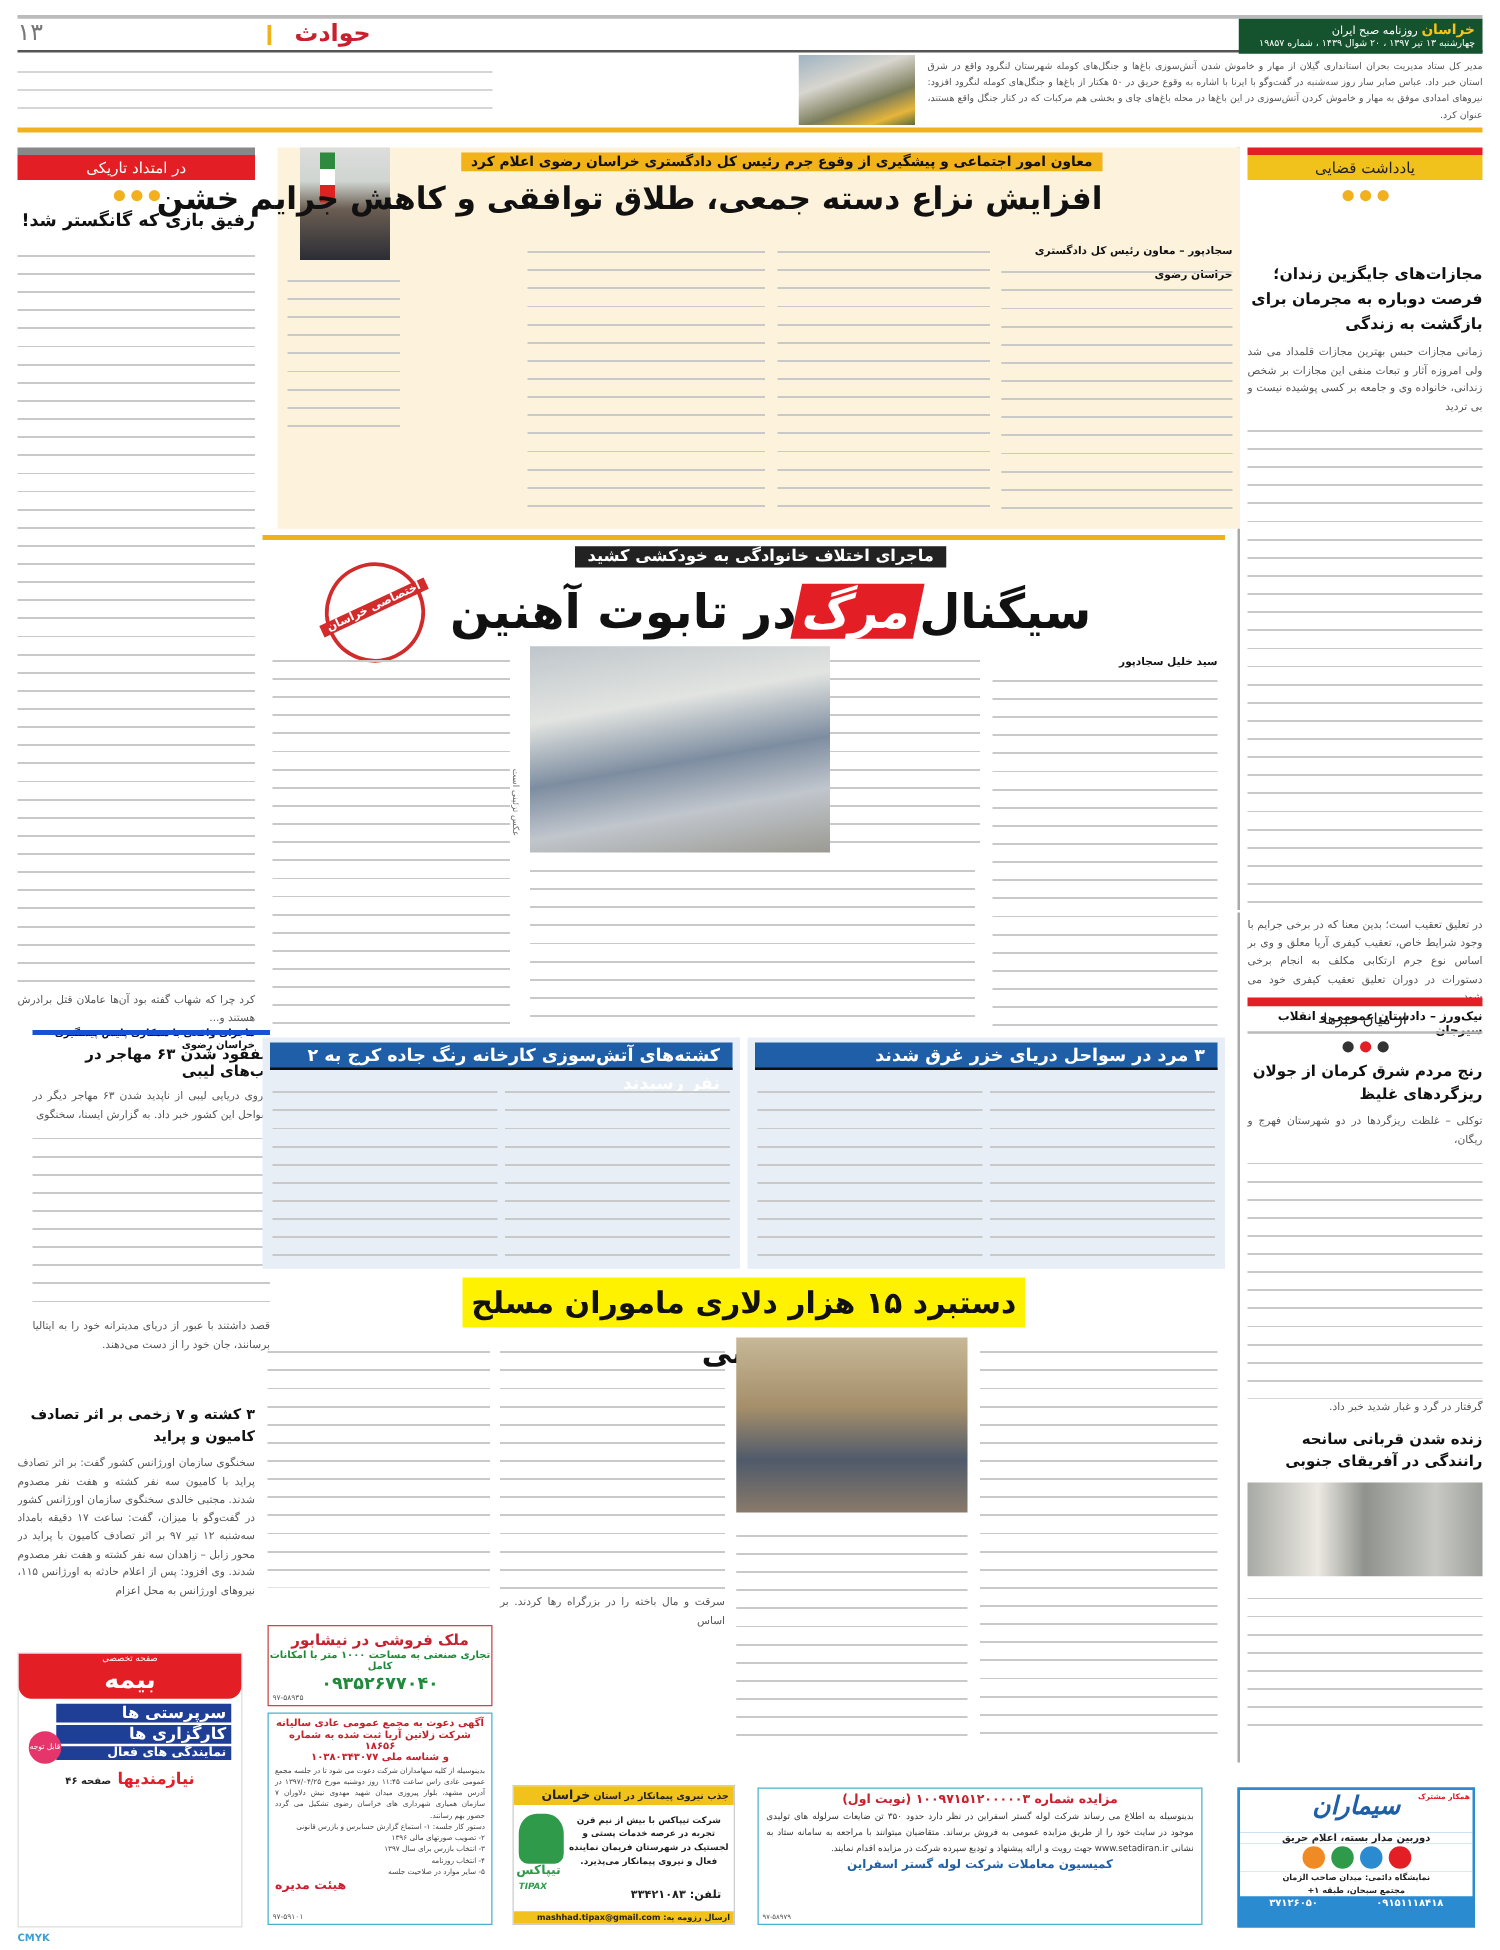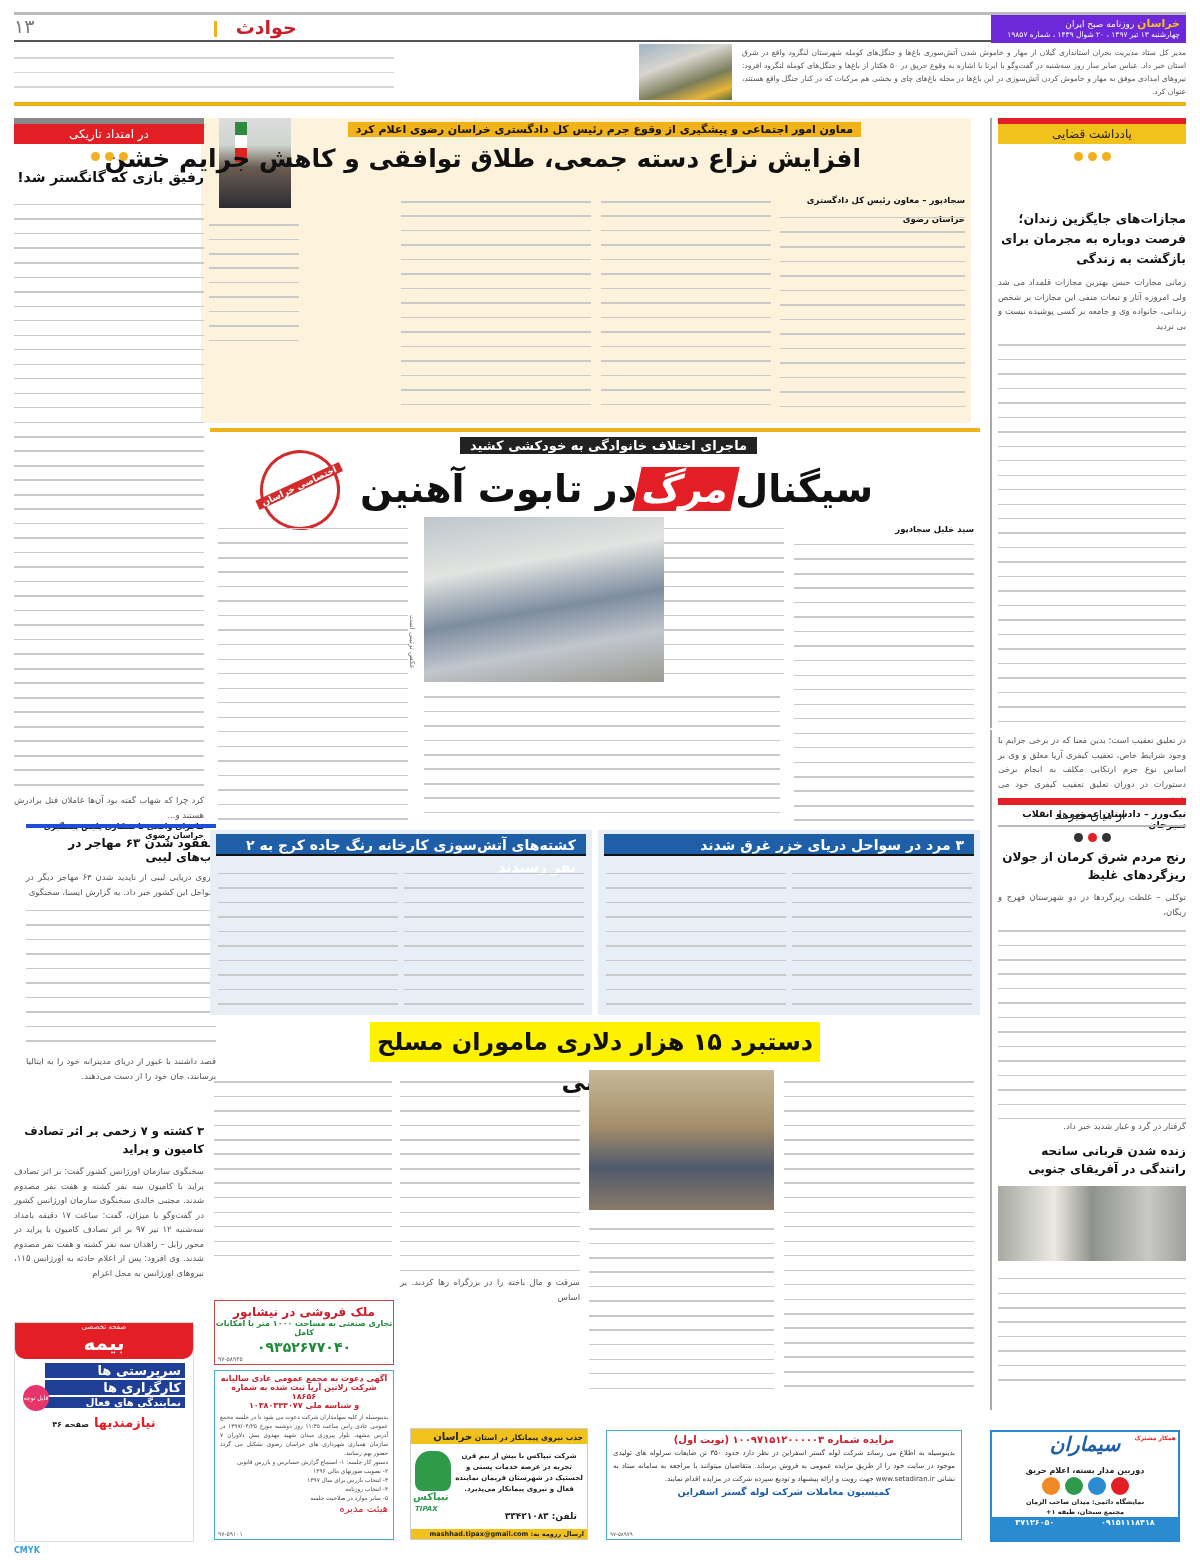--- a/index.html
+++ b/index.html
@@ -16,21 +16,21 @@
   .dot.red { background: #e31e24; }
   .dot.dark { background: #333; }
   .bold-head { font-weight: bold; color: #111; }
   .blue-bar { background: #1f5fa8; color: #fff; font-weight: bold; font-size: 14px; height: 22px; line-height: 22px; padding: 0 10px; border-bottom: 2px solid #111; }
   .ad-box { border: 1px solid #999; }
 </style>
 </head>
 <body>
 
 <div class="abs" style="left:14px; top:12px; width:1172px; height:30px; border-top:3px solid #bbb; border-bottom:2px solid #555;">
-  <div class="abs" style="right:0; top:0; width:195px; height:28px; background:#6d28d9; padding:2px 6px; color:#fff;">
+  <div class="abs" style="right:0; top:0; width:195px; height:28px; background:#14532d; padding:2px 6px; color:#fff;">
     <div style="font-size:9px; white-space:nowrap;">
       <span style="color:#f7c21b; font-weight:bold; font-size:11px;">خراسان</span>
       <span style="color:#fff;">روزنامه صبح ایران</span>
     </div>
     <div style="font-size:7.5px; white-space:nowrap; color:#fff;">چهارشنبه ۱۳ تیر ۱۳۹۷ ، ۲۰ شوال ۱۴۳۹ ، شماره ۱۹۸۵۷</div>
   </div>
   <div class="abs" style="left:200px; top:1px; font-size:19px; color:#c8202d; font-weight:bold;">
     <span>حوادث</span>
     <span style="display:inline-block; width:3px; height:16px; background:#f0b21a; margin-right:12px; vertical-align:middle;"></span>
   </div>
@@ -73,21 +73,21 @@
   </div>
   <div class="bold-head" style="font-size:12px; line-height:18px;">رنج مردم شرق کرمان از جولان ریزگردهای غلیظ</div>
   <div class="gray-text" style="margin-top:6px;">توکلی – غلظت ریزگردها در دو شهرستان فهرج و ریگان،</div>
   <div class="lines" style="height:200px;"></div>
   <div class="gray-text">گرفتار در گرد و غبار شدید خبر داد.</div>
   <div class="bold-head" style="font-size:12px; line-height:18px; margin-top:8px;">زنده شدن قربانی سانحه رانندگی در آفریقای جنوبی</div>
   <div class="photo" style="height:75px; margin-top:8px; background:linear-gradient(90deg,#a7a9a4,#ece9e2 30%,#8f928d 50%,#c8c9c4 80%,#9ea09b);"></div>
   <div class="lines" style="height:120px; margin-top:6px;"></div>
 </div>
 
-<div class="abs" style="left:201px; top:118px; width:770px; height:305px; background:#fdf3dc;">
+<div class="abs" style="left:222px; top:118px; width:770px; height:305px; background:#fdf3dc;">
   <div class="abs" style="left:18px; top:0; width:72px; height:90px; background:linear-gradient(180deg,#ddd 0%,#cfd5d0 30%,#6a5d52 55%,#2b2d35 100%);">
     <div style="position:absolute; left:16px; top:4px; width:12px; height:40px; background:linear-gradient(180deg,#2d8a3e 33%,#fff 33%,#fff 66%,#d22 66%);"></div>
   </div>
   <div class="abs" style="right:110px; top:4px; background:#f2b21a; padding:1px 8px; font-size:11px; font-weight:bold; color:#111;">
     <span>معاون امور اجتماعی و پیشگیری از وقوع جرم رئیس کل دادگستری خراسان رضوی اعلام کرد</span>
   </div>
   <div class="abs" style="right:110px; top:26px; font-size:25px; font-weight:bold; color:#111; white-space:nowrap;">افزایش نزاع دسته جمعی، طلاق توافقی و کاهش جرایم خشن</div>
   <div class="abs" style="right:6px; top:70px; width:185px;">
     <span class="bold-head" style="font-size:8.5px;">سجادپور – معاون رئیس کل دادگستری خراسان رضوی</span>
   </div>
@@ -186,21 +186,21 @@
   <div style="text-align:center; color:#c8202d; font-weight:bold; font-size:8px;">شرکت زلاتین آریا ثبت شده به شماره ۱۸۶۵۶</div>
   <div style="text-align:center; color:#c8202d; font-weight:bold; font-size:8px;">و شناسه ملی ۱۰۳۸۰۳۴۳۰۷۷</div>
   <div style="font-size:5.8px; line-height:9px; color:#444; margin-top:3px; text-align:justify;">بدینوسیله از کلیه سهامداران شرکت دعوت می شود تا در جلسه مجمع عمومی عادی راس ساعت ۱۱:۴۵ روز دوشنبه مورخ ۱۳۹۷/۰۴/۲۵ در آدرس مشهد، بلوار پیروزی میدان شهید مهدوی نیش دلاوران ۷ سازمان همیاری شهرداری های خراسان رضوی تشکیل می گردد حضور بهم رسانند.</div>
   <div style="font-size:5.8px; line-height:9px; color:#444;">
     <div>دستور کار جلسه: ۱- استماع گزارش حسابرس و بازرس قانونی</div>
     <div>۲- تصویب صورتهای مالی ۱۳۹۶</div>
     <div>۳- انتخاب بازرس برای سال ۱۳۹۷</div>
     <div>۴- انتخاب روزنامه</div>
     <div>۵- سایر موارد در صلاحیت جلسه</div>
   </div>
-  <div style="text-align:right; color:#c8202d; font-weight:normal; font-size:10px;">هیئت مدیره</div>
+  <div style="text-align:left; color:#c8202d; font-weight:bold; font-size:10px;">هیئت مدیره</div>
   <div class="abs" style="left:3px; bottom:2px; font-size:6px; color:#555;">۹۷-۵۹۱۰۱</div>
 </div>
 
 <div class="abs" style="left:410px; top:1428px; width:178px; height:112px; border:1px solid #ccc; background:#fff;">
   <div style="background:#f2c21c; font-size:7.5px; font-weight:bold; padding:2px 4px; text-align:right;">
     <span>جذب نیروی پیمانکار در استان</span>
     <span style="font-size:10px;">خراسان</span>
   </div>
   <div class="abs" style="left:4px; top:22px; width:36px; height:40px; background:#2f9b4a; border-radius:40% 40% 20% 20%;"></div>
   <div class="abs" style="left:2px; top:62px; font-size:10px; font-weight:bold; color:#2f9b4a;">تیپاکس</div>

